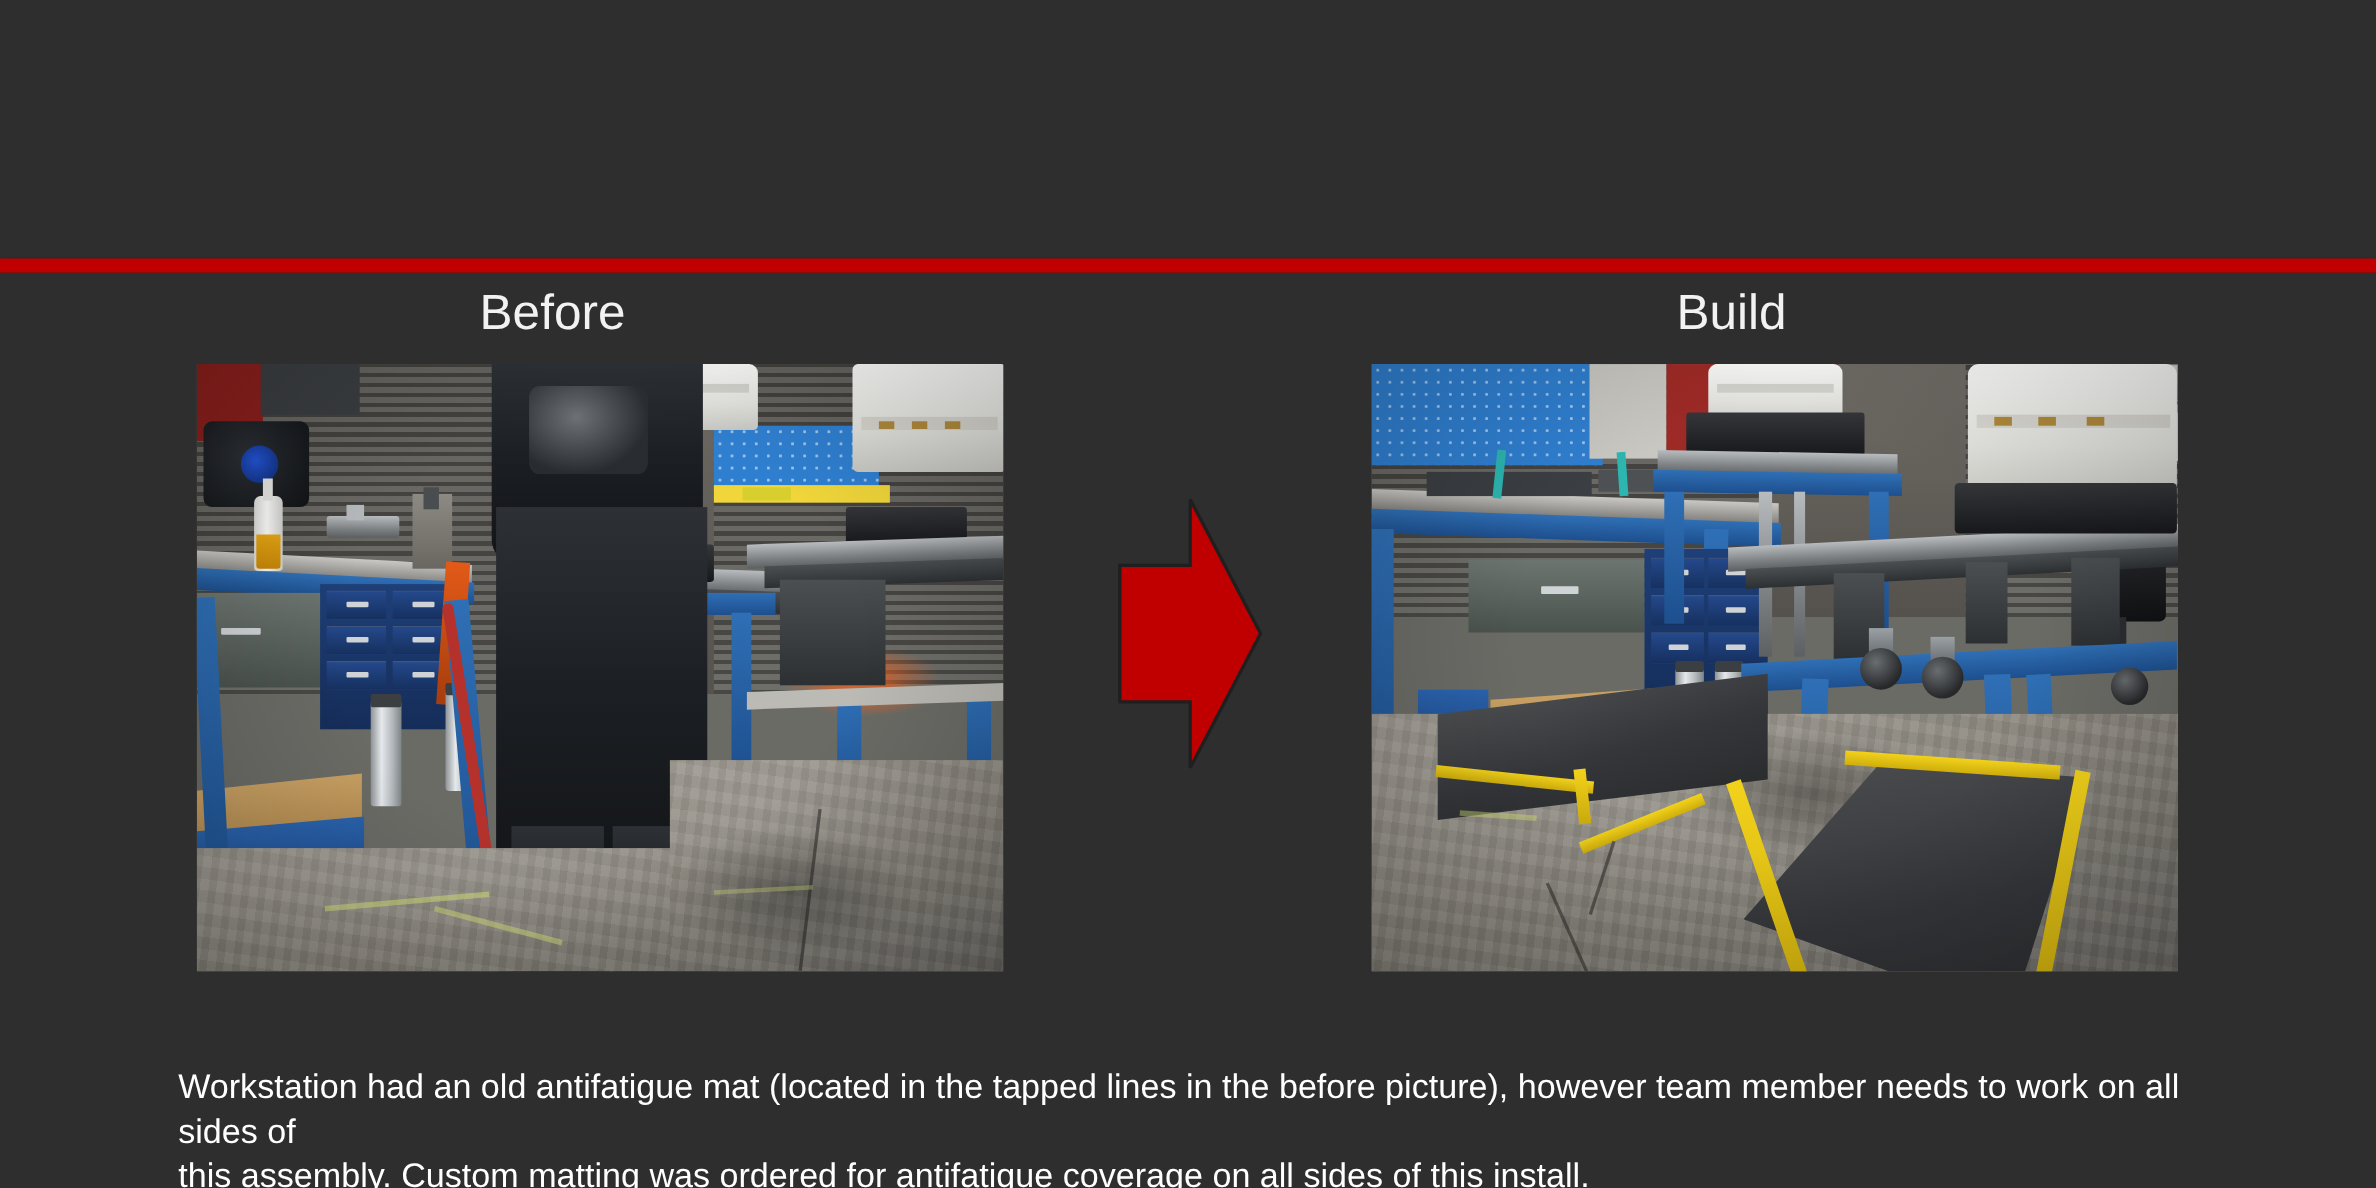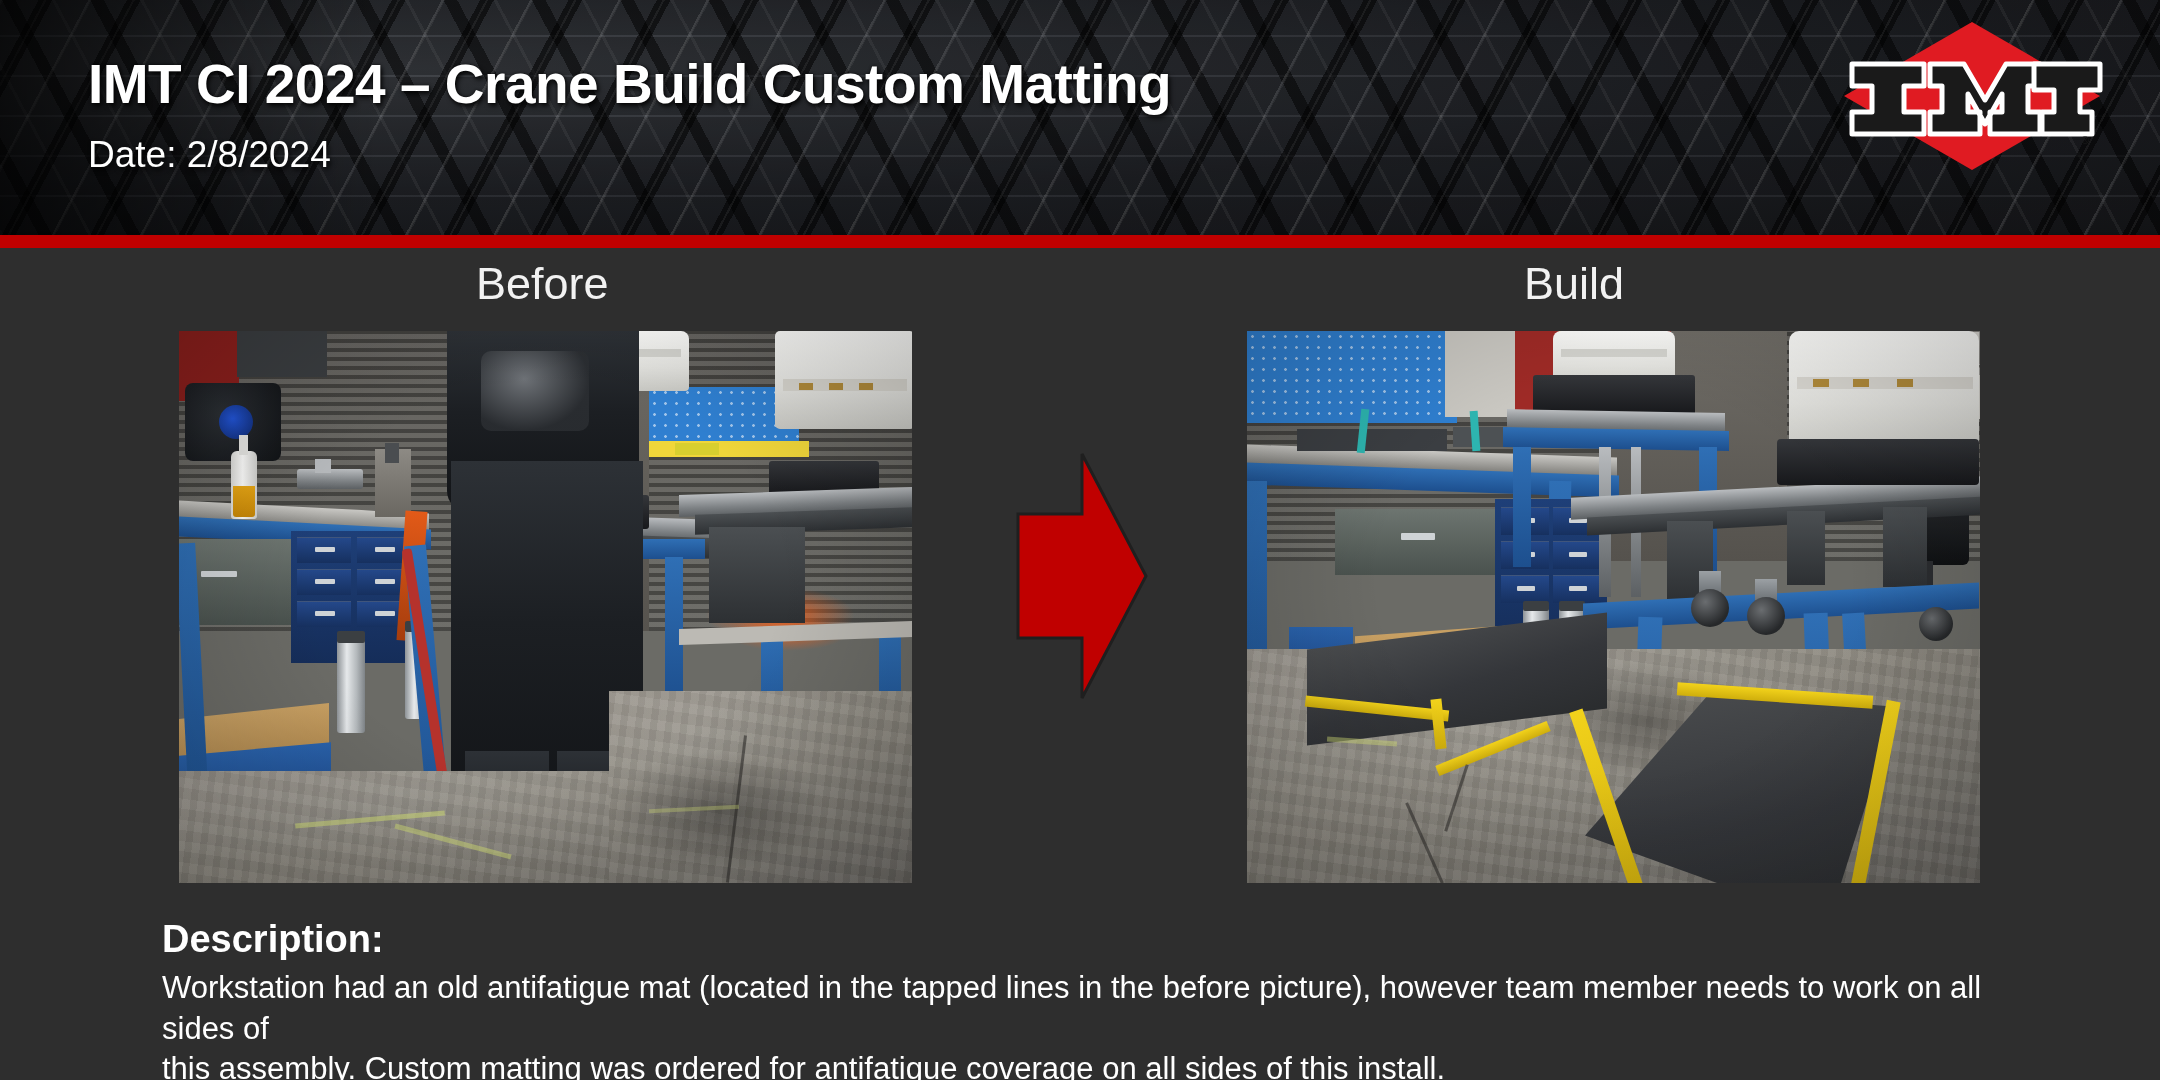--- a/index.html
+++ b/index.html
@@ -68,21 +68,21 @@
   .redbar {
     position:absolute; left:0; top:235px; width:2160px; height:13px;
     background:#c00000;
     box-shadow:0 2px 4px rgba(0,0,0,.5);
   }
 
   
   .stage { position:absolute; left:0; top:248px; width:2160px; height:832px; background:#2e2e2e; }
 
   .cap { position:absolute; font-size:45px; color:#f2f2f2; font-weight:normal; }
-  .cap-before { left:476px; top:258px; }
+  .cap-before { left:436px; top:258px; }
   .cap-after  { left:1524px; top:258px; }
 
   .photo { position:absolute; overflow:hidden; background:#6b6b66; }
   .photo-before { left:179px; top:331px; width:733px; height:552px; }
   .photo-after  { left:1247px; top:331px; width:733px; height:552px; }
 
   
   .sc { position:absolute; }
 
   
@@ -150,42 +150,20 @@
   .desc-body {
     position:absolute; left:162px; top:968px; width:1880px;
     font-size:31px; line-height:1.31; color:#ffffff;
   }
 </style>
 </head>
 <body>
 
 <div class="slide">
 
-  <div class="header">
-    <div class="plate"></div>
-    <div class="plate-dark-left"></div>
-
-    <div class="title">IMT CI 2024 – Crane Build Custom Matting</div>
-    <div class="subtitle">Date: 2/8/2024</div>
-
-    <div class="logo">
-      <svg viewBox="0 0 268 160">
-        <polygon points="134,6 262,80 134,154 6,80" fill="#E01B22"></polygon>
-        <g>
-
-          <path d="M14,48 H86 V70 H66 V96 H86 V118 H14 V96 H34 V70 H14 Z" fill="#1a1a1a" stroke="#ffffff" stroke-width="5" stroke-linejoin="round"></path>
-
-          <path d="M92,48 H126 L147,84 L168,48 H202 V70 H190 V96 H202 V118 H152 V96 H164 V78 L147,108 L130,78 V96 H142 V118 H92 V96 H104 V70 H92 Z" fill="#1a1a1a" stroke="#ffffff" stroke-width="5" stroke-linejoin="round"></path>
-
-          <path d="M196,48 H262 V74 H242 V96 H254 V118 H204 V96 H216 V74 H196 Z" fill="#1a1a1a" stroke="#ffffff" stroke-width="5" stroke-linejoin="round"></path>
-        </g>
-        <text x="243" y="128" font-family="'Liberation Sans',sans-serif" font-size="11" fill="#1a1a1a">®</text>
-      </svg>
-    </div>
-  </div>
 
   <div class="redbar"></div>
 
   <div class="stage"></div>
 
   <div class="cap cap-before">Before</div>
   <div class="cap cap-after">Build</div>
 
   <div class="photo photo-before">
 
@@ -427,19 +405,18 @@
 
     <div class="vignette"></div>
   </div>
 
   <div class="arrow">
     <svg viewBox="0 0 132 248">
       <polygon points="2,62 66,62 66,2 130,124 66,246 66,186 2,186" fill="#C00000" stroke="#1f1f1f" stroke-width="3" stroke-linejoin="miter"></polygon>
     </svg>
   </div>
 
-  <div class="desc-head">Description:</div>
   <div class="desc-body">
     <div>Workstation had an old antifatigue mat (located in the tapped lines in the before picture), however team member needs to work on all sides of</div>
     <div>this assembly.  Custom matting was ordered for antifatigue coverage on all sides of this install.</div>
   </div>
 
 </div>
 
 </body></html>

